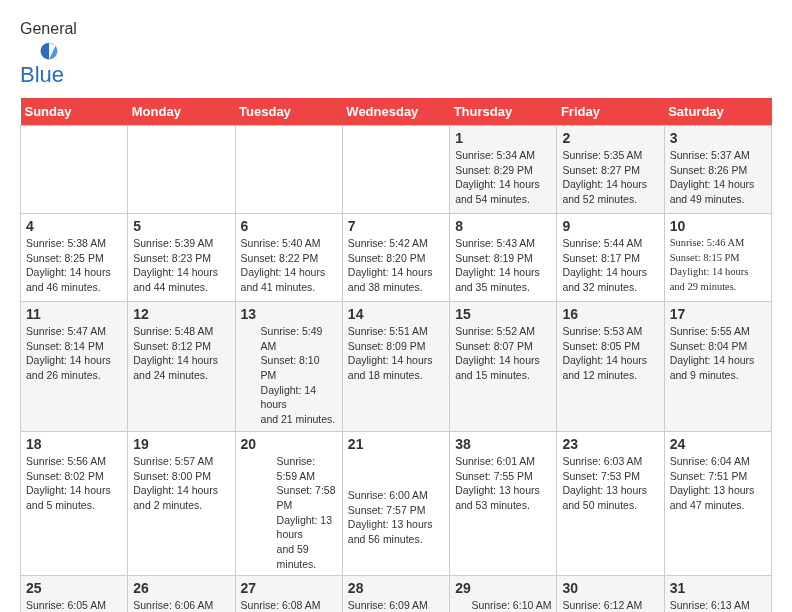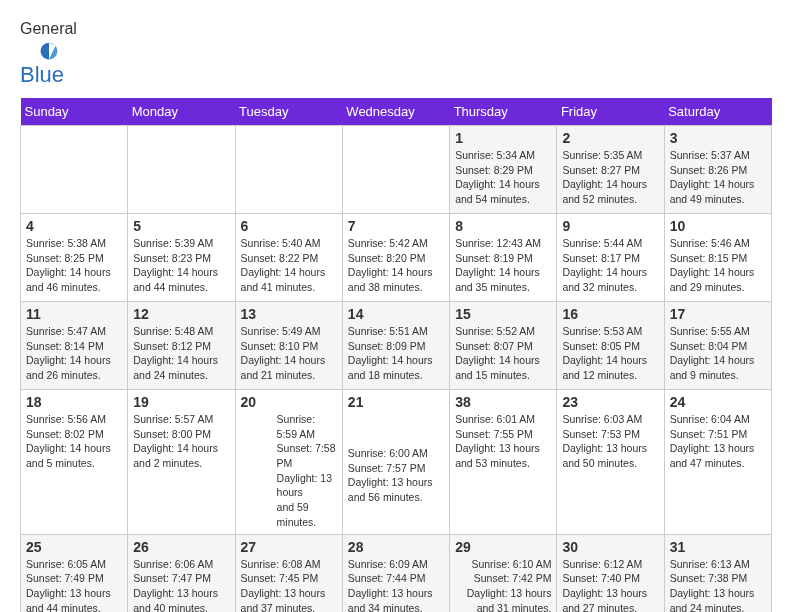--- a/index.html
+++ b/index.html
@@ -39,26 +39,26 @@
     .location-title {
       font-size: 18px;
       color: #555;
     }
     table {
       width: 100%;
       border-collapse: collapse;
       font-size: 11px;
     }
     thead tr th {
-      background: #6d28d9;
+      background: #ef4444;
       color: #fff;
       padding: 6px 4px;
       text-align: left;
       font-size: 13px;
-      font-weight: normal;
+      font-weight: bold;
     }
     tbody tr td {
       border: 1px solid #ccc;
       padding: 4px 5px;
       vertical-align: top;
       height: 88px;
       width: 107px;
       background: #fff;
     }
     tbody tr:nth-child(odd) td {
@@ -162,35 +162,35 @@
         </td>
         <td>
           <span class="day-number">7</span>
           <div class="day-info" style="white-space: pre-line;">Sunrise: 5:42 AM
 Sunset: 8:20 PM
 Daylight: 14 hours
 and 38 minutes.</div>
         </td>
         <td>
           <span class="day-number">8</span>
-          <div class="day-info" style="white-space: pre-line;">Sunrise: 12:43 AM
+          <div class="day-info" style="white-space: pre-line;">Sunrise: 5:43 AM
 Sunset: 8:19 PM
 Daylight: 14 hours
 and 35 minutes.</div>
         </td>
         <td>
           <span class="day-number">9</span>
           <div class="day-info" style="white-space: pre-line;">Sunrise: 5:44 AM
 Sunset: 8:17 PM
 Daylight: 14 hours
 and 32 minutes.</div>
         </td>
         <td>
           <span class="day-number">10</span>
-          <div class="day-info" style="white-space: pre-line;">Sunrise: 5:46 AM
+          <div class="day-info" style="white-space: pre-line; font-family: Liberation Serif, serif;">Sunrise: 5:46 AM
 Sunset: 8:15 PM
 Daylight: 14 hours
 and 29 minutes.</div>
         </td>
       </tr>
       <tr>
         <td>
           <span class="day-number">11</span>
           <div class="day-info" style="white-space: pre-line;">Sunrise: 5:47 AM
 Sunset: 8:14 PM
@@ -199,21 +199,21 @@
         </td>
         <td>
           <span class="day-number">12</span>
           <div class="day-info" style="white-space: pre-line;">Sunrise: 5:48 AM
 Sunset: 8:12 PM
 Daylight: 14 hours
 and 24 minutes.</div>
         </td>
         <td>
           <span class="day-number">13</span>
-          <div class="day-info" style="white-space: pre-line;">Sunrise: 5:49 AM
+          <div class="day-info" style="white-space: pre-line; margin-left: 20px;">Sunrise: 5:49 AM
 Sunset: 8:10 PM
 Daylight: 14 hours
 and 21 minutes.</div>
         </td>
         <td>
           <span class="day-number">14</span>
           <div class="day-info" style="white-space: pre-line;">Sunrise: 5:51 AM
 Sunset: 8:09 PM
 Daylight: 14 hours
 and 18 minutes.</div>

